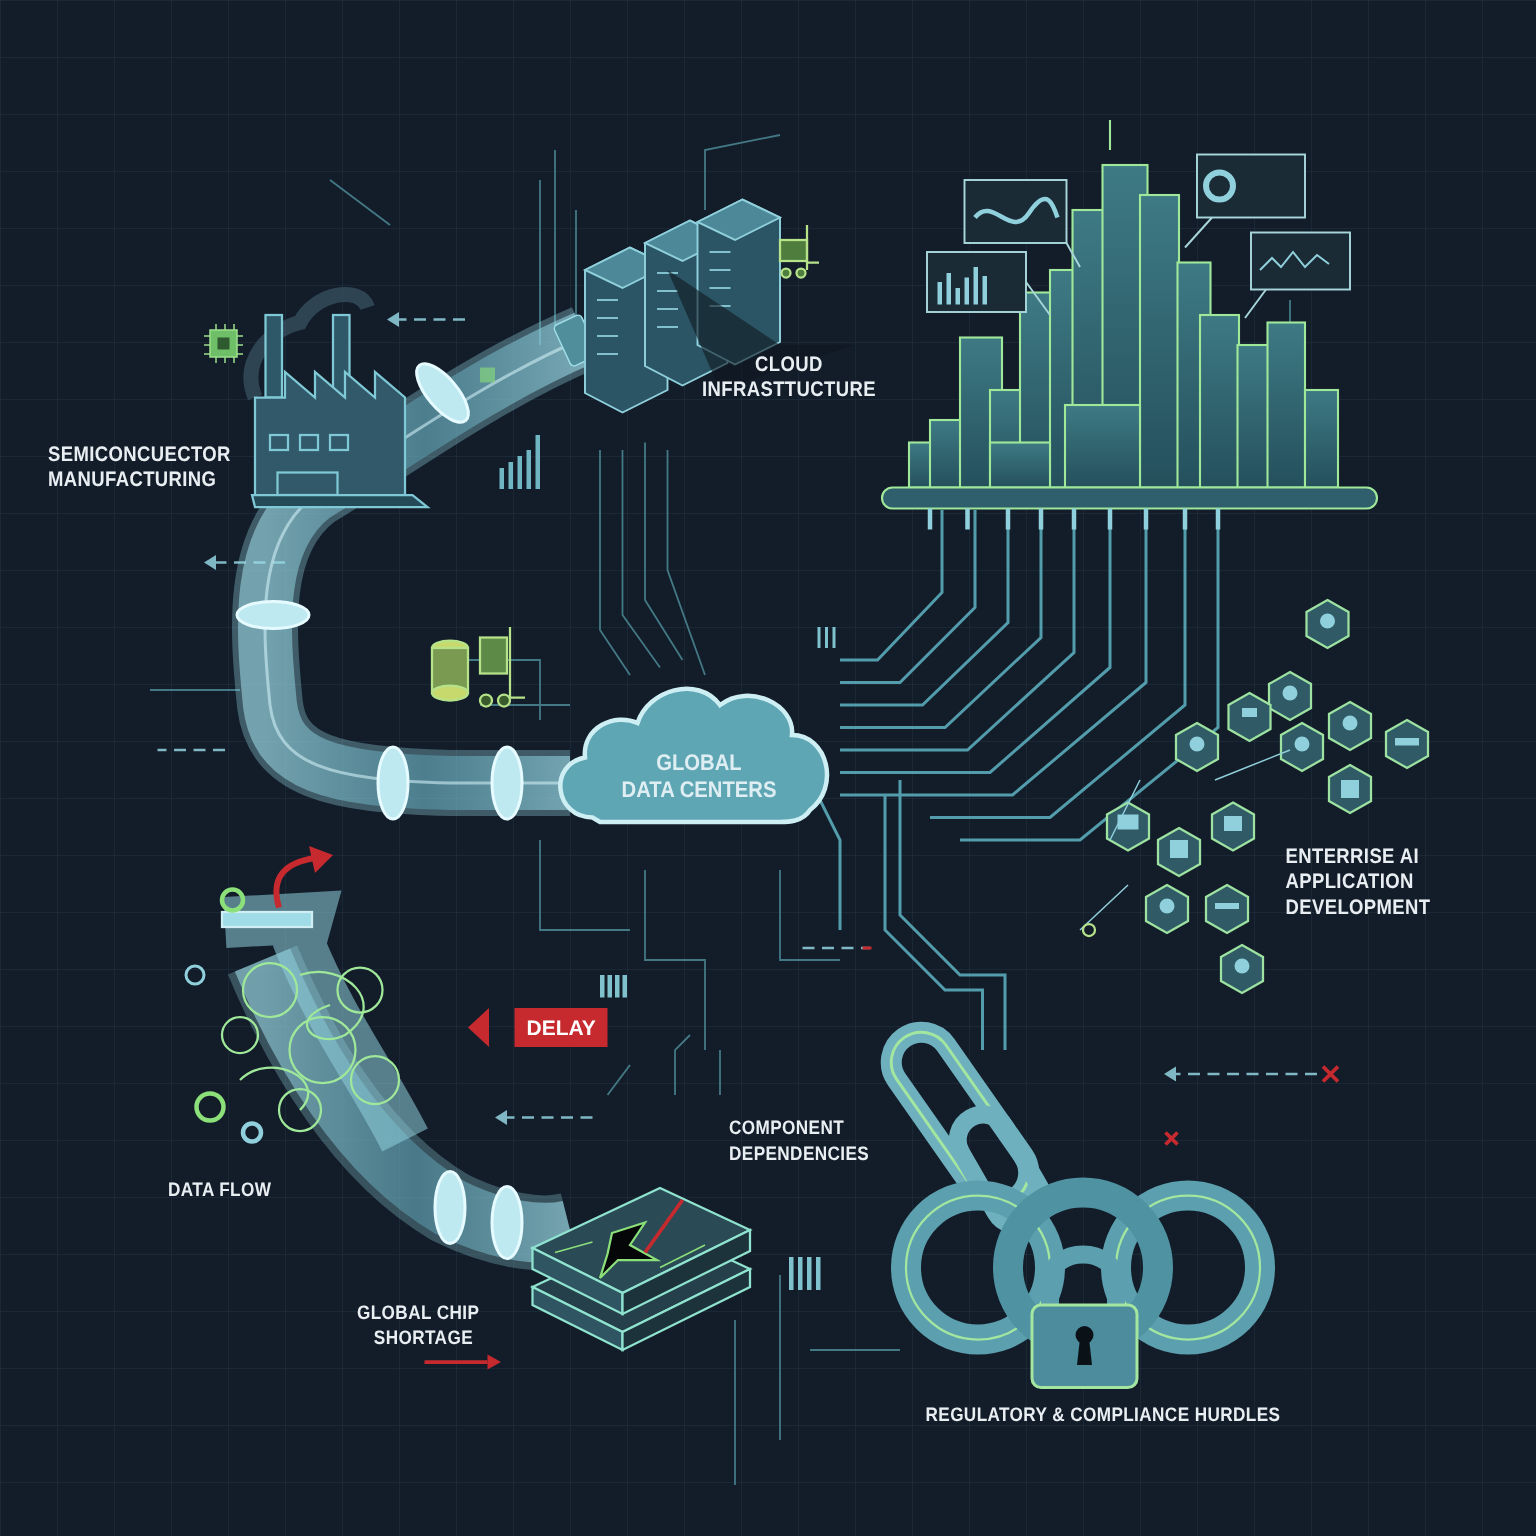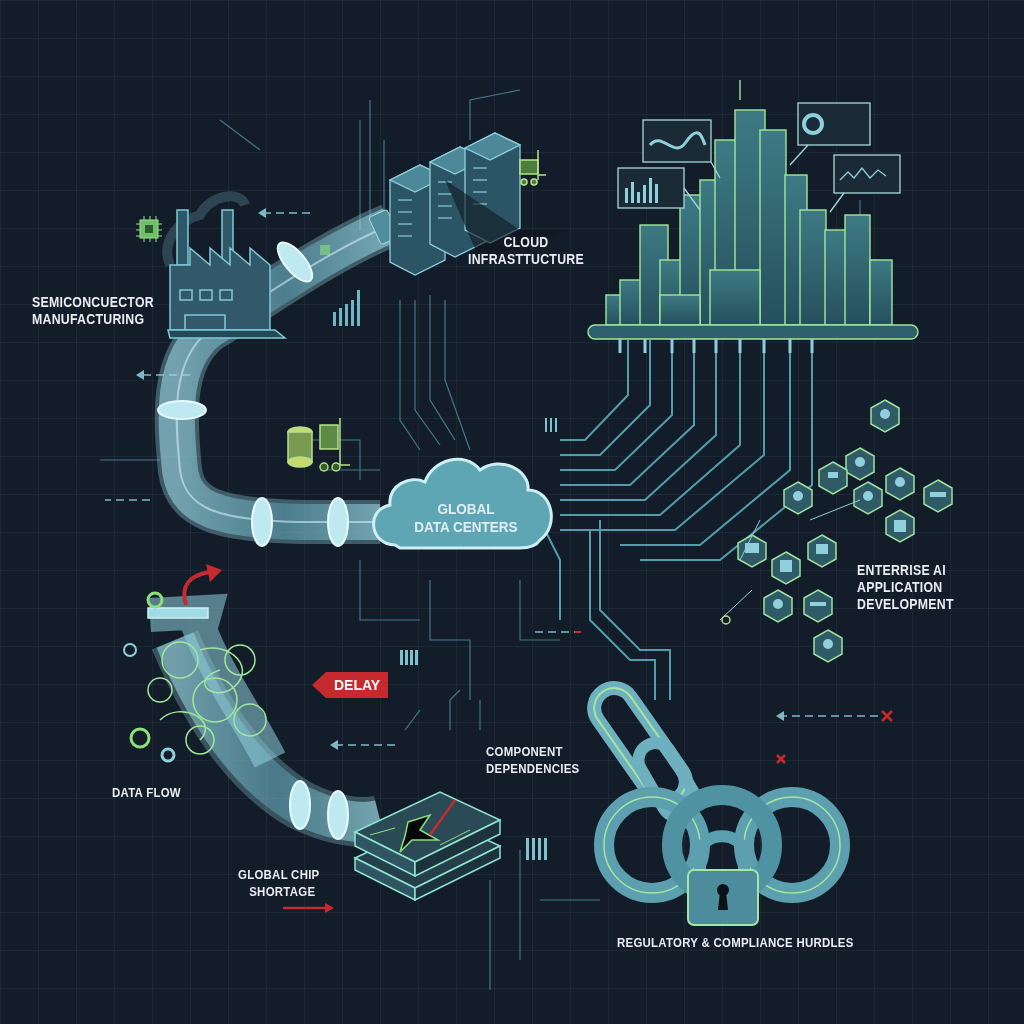--- a/index.html
+++ b/index.html
@@ -7,21 +7,21 @@
   #stage{position:relative;width:1024px;height:1024px;
     background-color:#131d29;
     background-image:
       linear-gradient(rgba(60,90,110,0.18) 1px, transparent 1px),
       linear-gradient(90deg, rgba(60,90,110,0.18) 1px, transparent 1px);
     background-size:38px 38px;}
   svg.layer{position:absolute;left:0;top:0;}
   .label{position:absolute;color:#e9eef2;font-weight:bold;font-size:14px;line-height:17px;letter-spacing:0.3px;text-transform:uppercase;font-family:"Liberation Sans",sans-serif;transform:scaleX(0.88);transform-origin:left top;white-space:nowrap;}
   .label.center{text-align:center;}
   .cloud-label{position:absolute;color:#dfeef2;font-weight:bold;font-size:15px;line-height:18px;text-align:center;width:160px;transform:scaleX(0.9);}
-  .delay{position:absolute;left:312px;top:672px;height:26px;display:flex;align-items:center;}
+  .delay{position:absolute;left:312px;top:672px;height:26px;display:flex;align-items:center;gap:17px;}
   .delay .tip{width:0;height:0;border-top:13px solid transparent;border-bottom:13px solid transparent;border-right:14px solid #c62a2f;}
   .delay .body{background:#c62a2f;color:#fff;font-weight:bold;font-size:14px;padding:0 8px;height:26px;line-height:26px;}
 </style>
 </head>
 <body>
 
 <div id="stage">
 
   <svg class="layer" width="1024" height="1024" viewBox="0 0 1024 1024">
     <defs>

